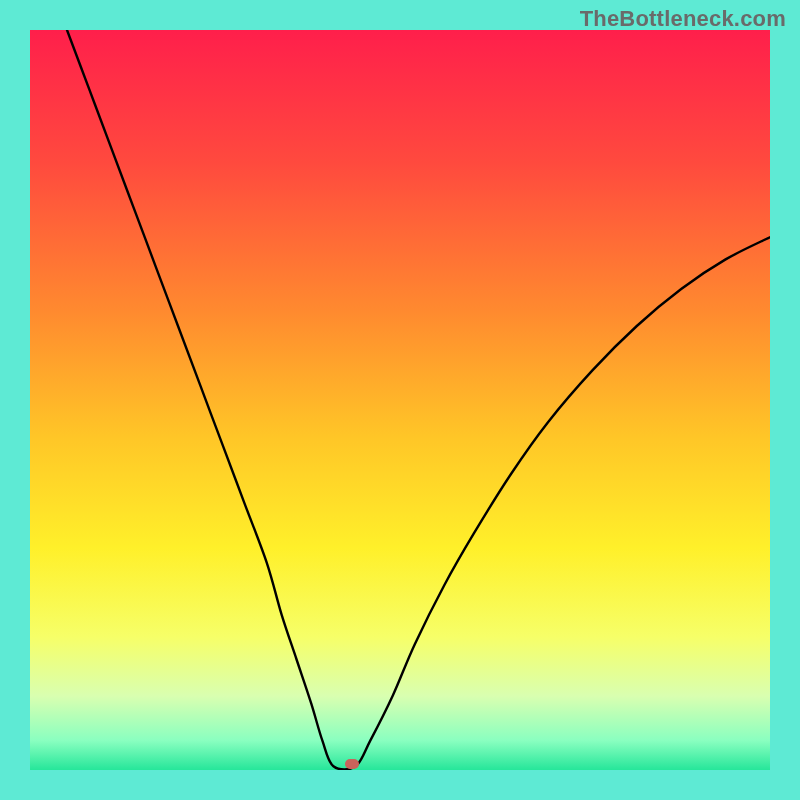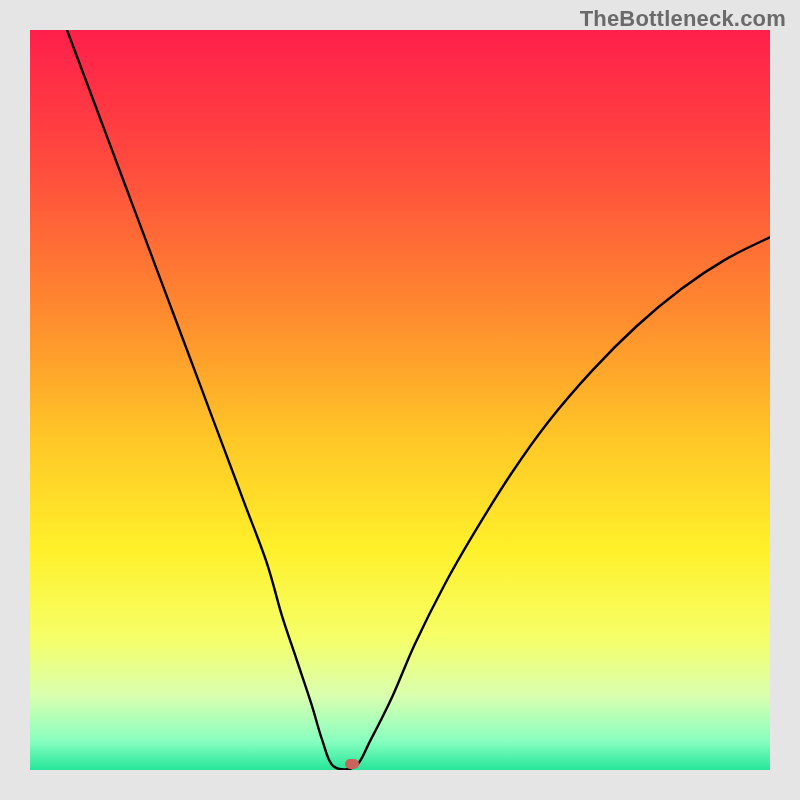--- a/index.html
+++ b/index.html
@@ -1,17 +1,17 @@
 <!DOCTYPE html>
 <html><head>
 <meta charset="utf-8">
 <style>
   * { margin: 0; padding: 0; box-sizing: border-box; }
   html, body { width: 800px; height: 800px; overflow: hidden; background: #000; font-family: Arial, Helvetica, sans-serif; }
-  .stage { position: relative; width: 800px; height: 800px; background: #e5e5e5; }
+  .stage { position: relative; width: 800px; height: 800px; background: #5eead4; }
   .watermark {
     position: absolute;
     top: 6px; right: 14px;
     color: #6a6a6a;
     font-size: 22px;
     font-weight: 600;
     letter-spacing: 0.2px;
     user-select: none;
   }
   .plot {

